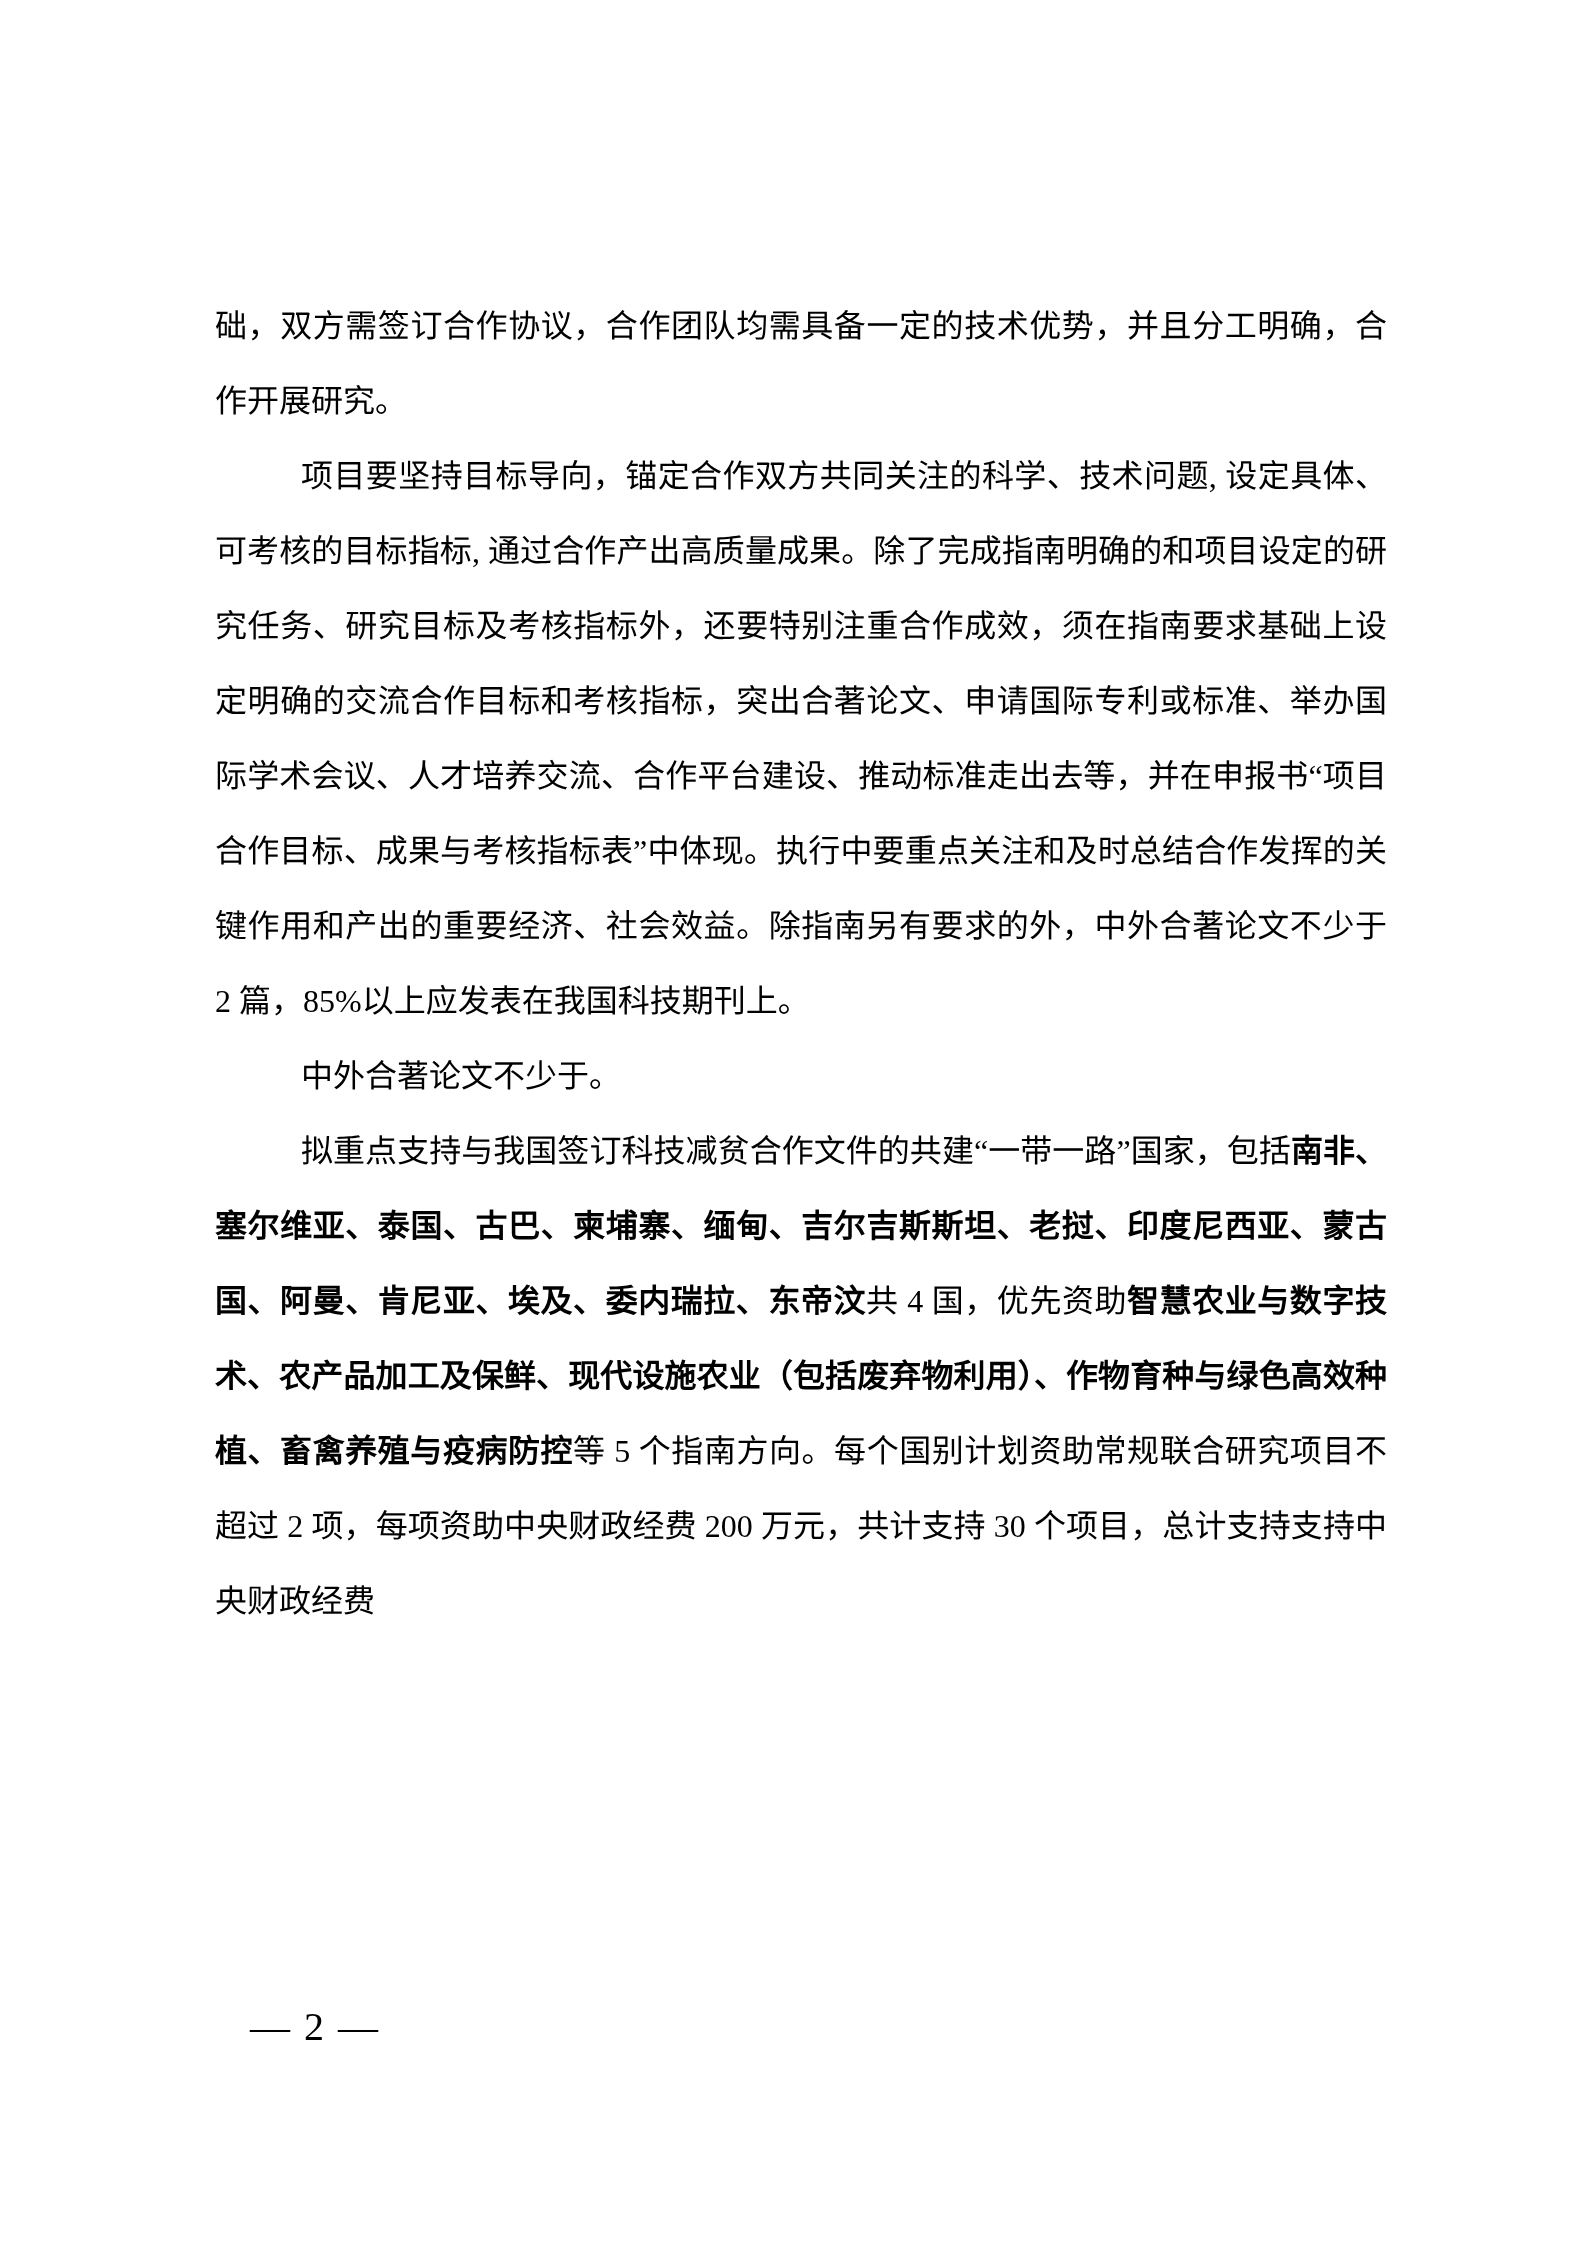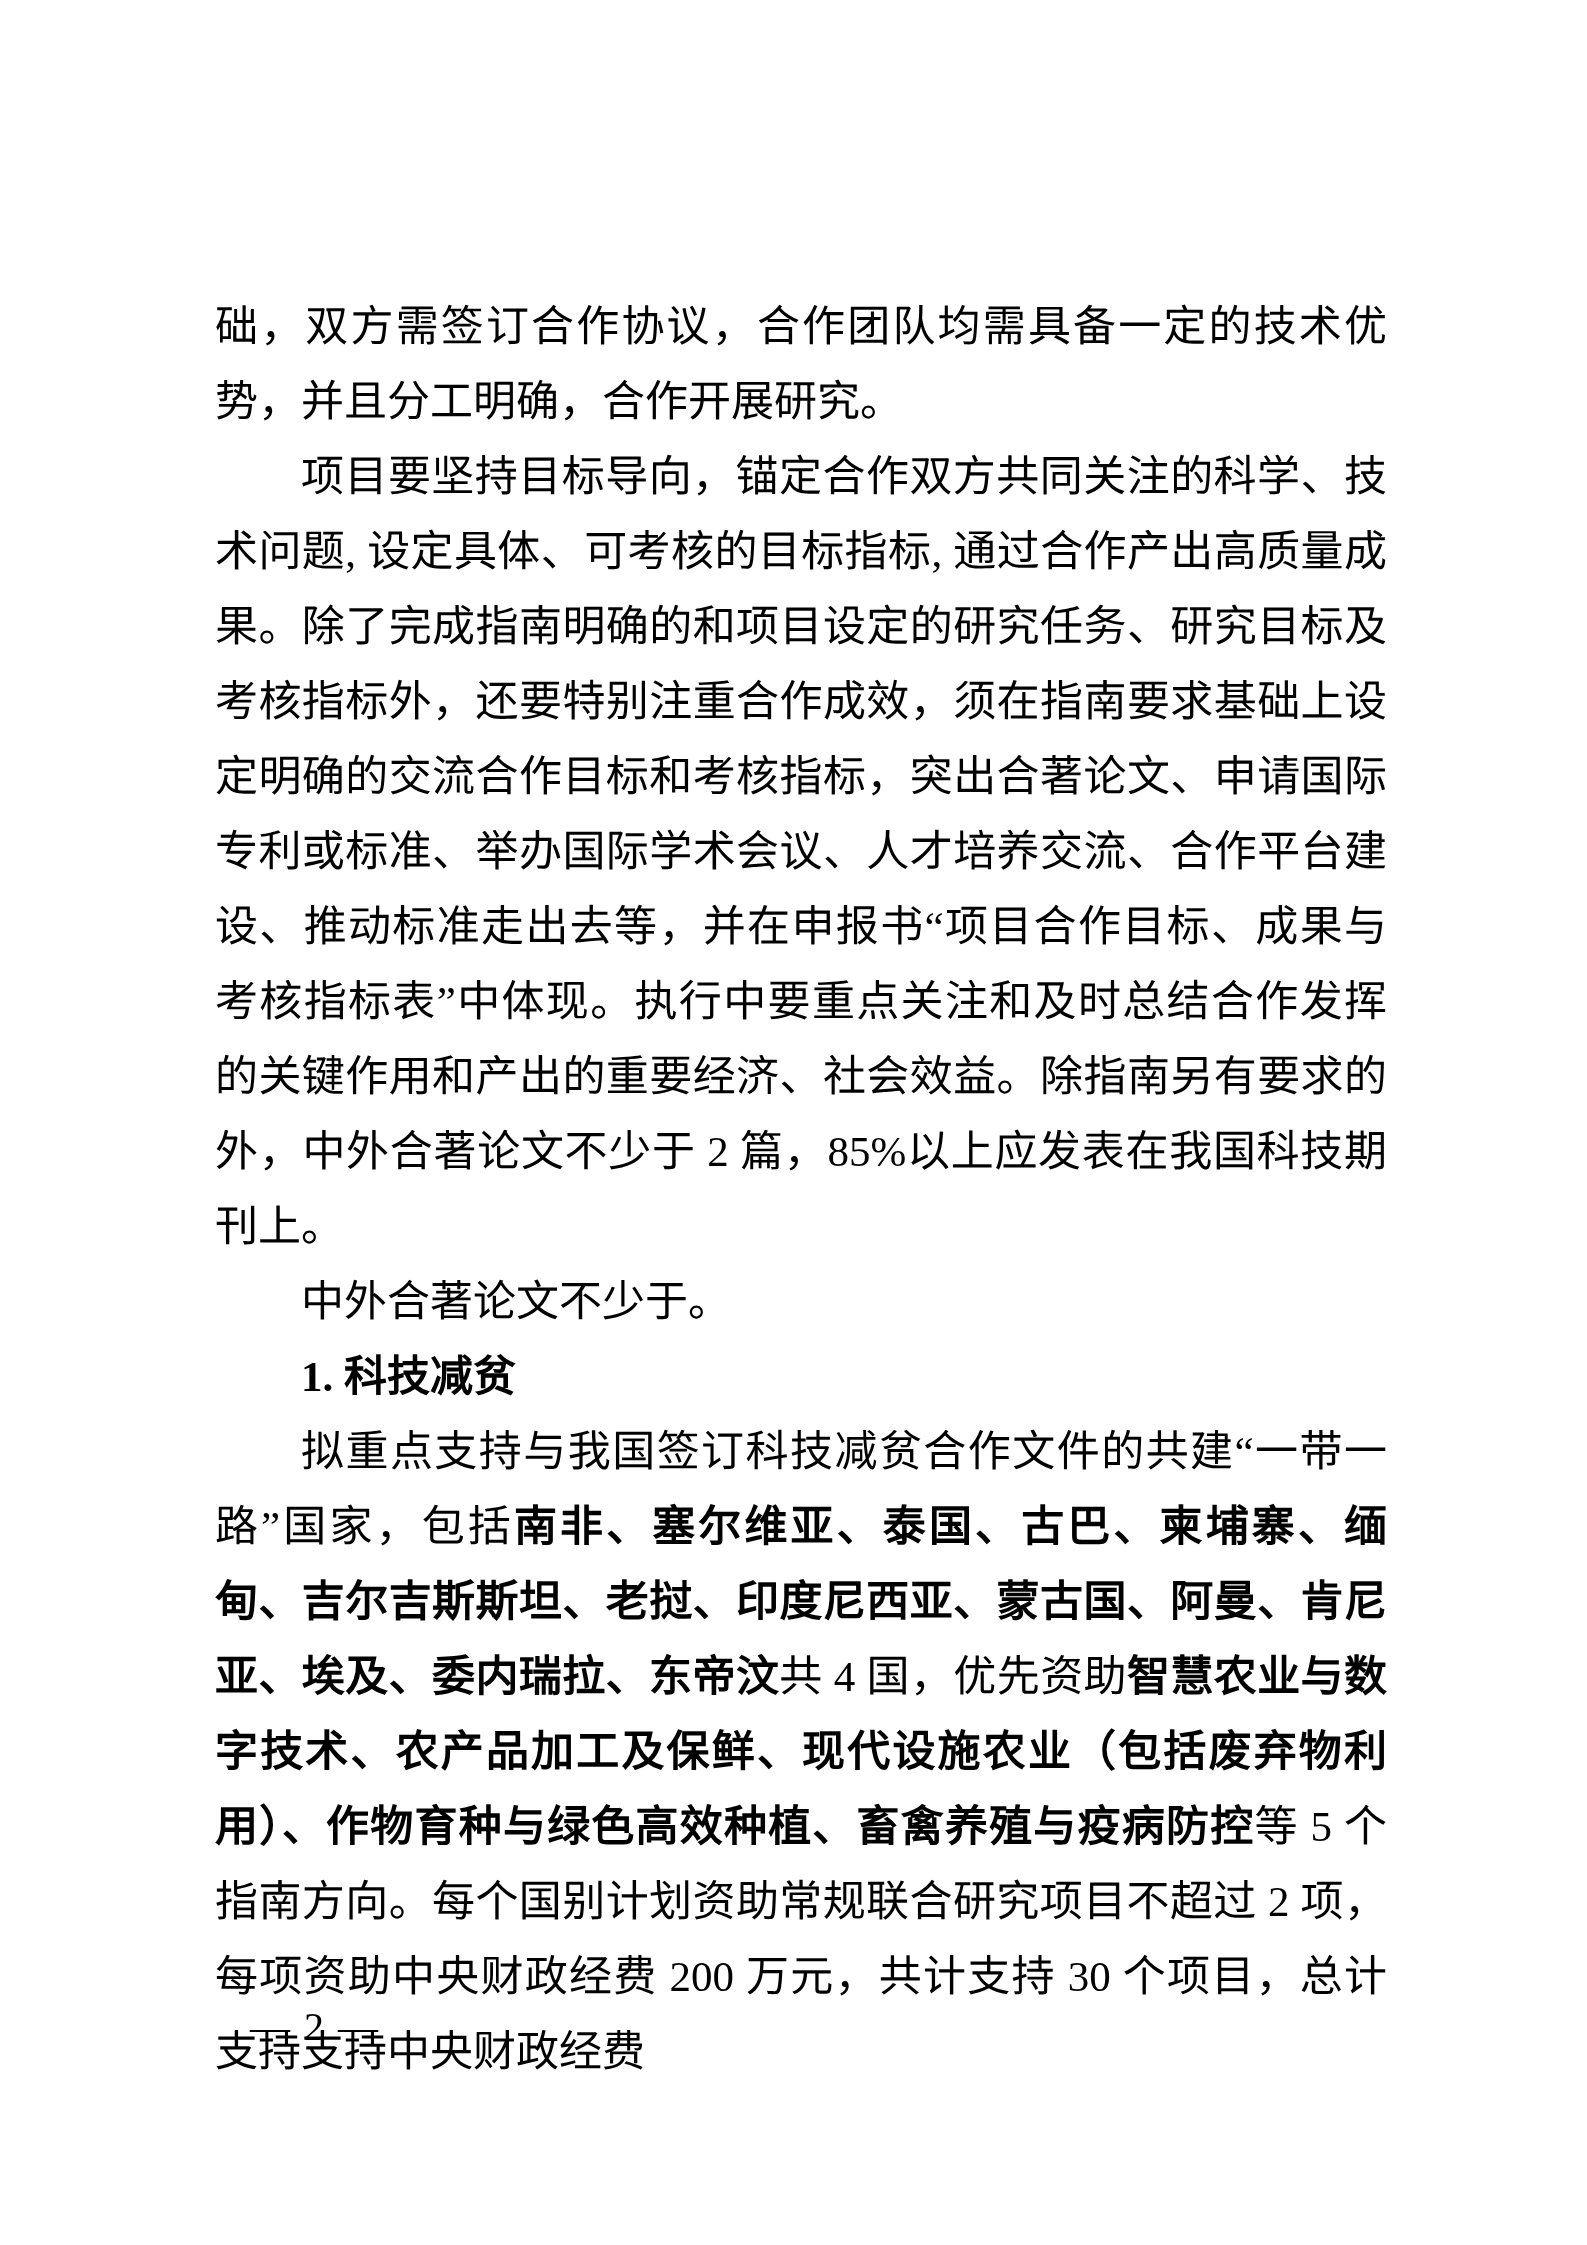--- a/index.html
+++ b/index.html
@@ -14,21 +14,21 @@
     background: #ffffff;
     overflow: hidden;
     font-family: "Liberation Serif", "DejaVu Serif", serif;
     color: #000000;
   }
   .text-block {
     position: absolute;
     left: 215px;
     top: 289px;
     width: 1172px;
-    font-size: 43px;
+    font-size: 32px;
     line-height: 75px;
     text-align: justify;
     text-justify: inter-ideograph;
     letter-spacing: 0;
   }
   .para {
     margin: 0;
     padding: 0;
   }
   .para.indent {
@@ -53,21 +53,20 @@
 <div class="page">
 
   <main class="text-block">
 
     <p class="para"><span>础，双方需签订合作协议，合作团队均需具备一定的技术优势，并且分工明确，合作开展研究。</span></p>
 
     <p class="para indent"><span>项目要坚持目标导向，锚定合作双方共同关注的科学、技术问题, 设定具体、可考核的目标指标, 通过合作产出高质量成果。除了完成指南明确的和项目设定的研究任务、研究目标及考核指标外，还要特别注重合作成效，须在指南要求基础上设定明确的交流合作目标和考核指标，突出合著论文、申请国际专利或标准、举办国际学术会议、人才培养交流、合作平台建设、推动标准走出去等，并在申报书“项目合作目标、成果与考核指标表”中体现。执行中要重点关注和及时总结合作发挥的关键作用和产出的重要经济、社会效益。除指南另有要求的外，中外合著论文不少于 2 篇，85%以上应发表在我国科技期刊上。</span></p>
 
     <p class="para indent"><span>中外合著论文不少于。</span></p>
 
-    <p class="para indent heading"><b>1. 科技减贫</b></p>
 
     <p class="para indent"><span>拟重点支持与我国签订科技减贫合作文件的共建“一带一路”国家，包括</span><b>南非、塞尔维亚、泰国、古巴、柬埔寨、缅甸、吉尔吉斯斯坦、老挝、印度尼西亚、蒙古国、阿曼、肯尼亚、埃及、委内瑞拉、东帝汶</b><span>共 4 国，优先资助</span><b>智慧农业与数字技术、农产品加工及保鲜、现代设施农业（包括废弃物利用）、作物育种与绿色高效种植、畜禽养殖与疫病防控</b><span>等 5 个指南方向。每个国别计划资助常规联合研究项目不超过 2 项，每项资助中央财政经费 200 万元，共计支持 30 个项目，总计支持支持中央财政经费</span></p>
 
   </main>
 
   <footer class="page-footer">
     <span>— 2 —</span>
   </footer>
 
 </div>

